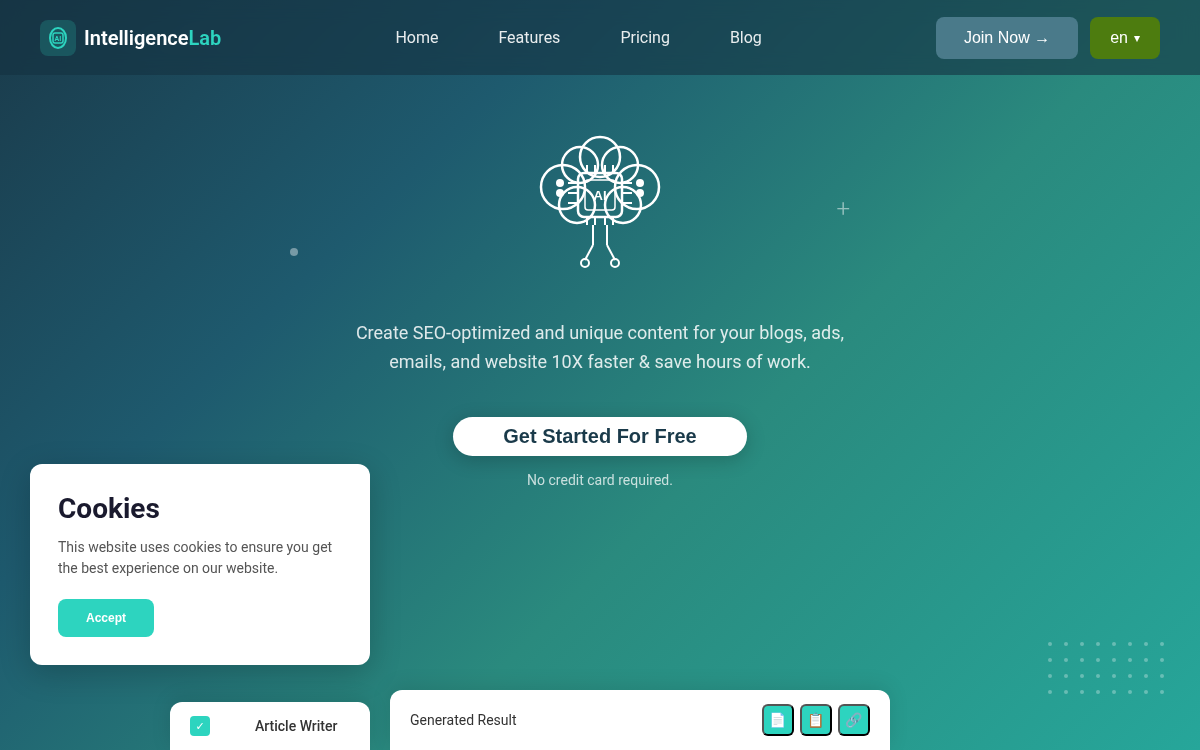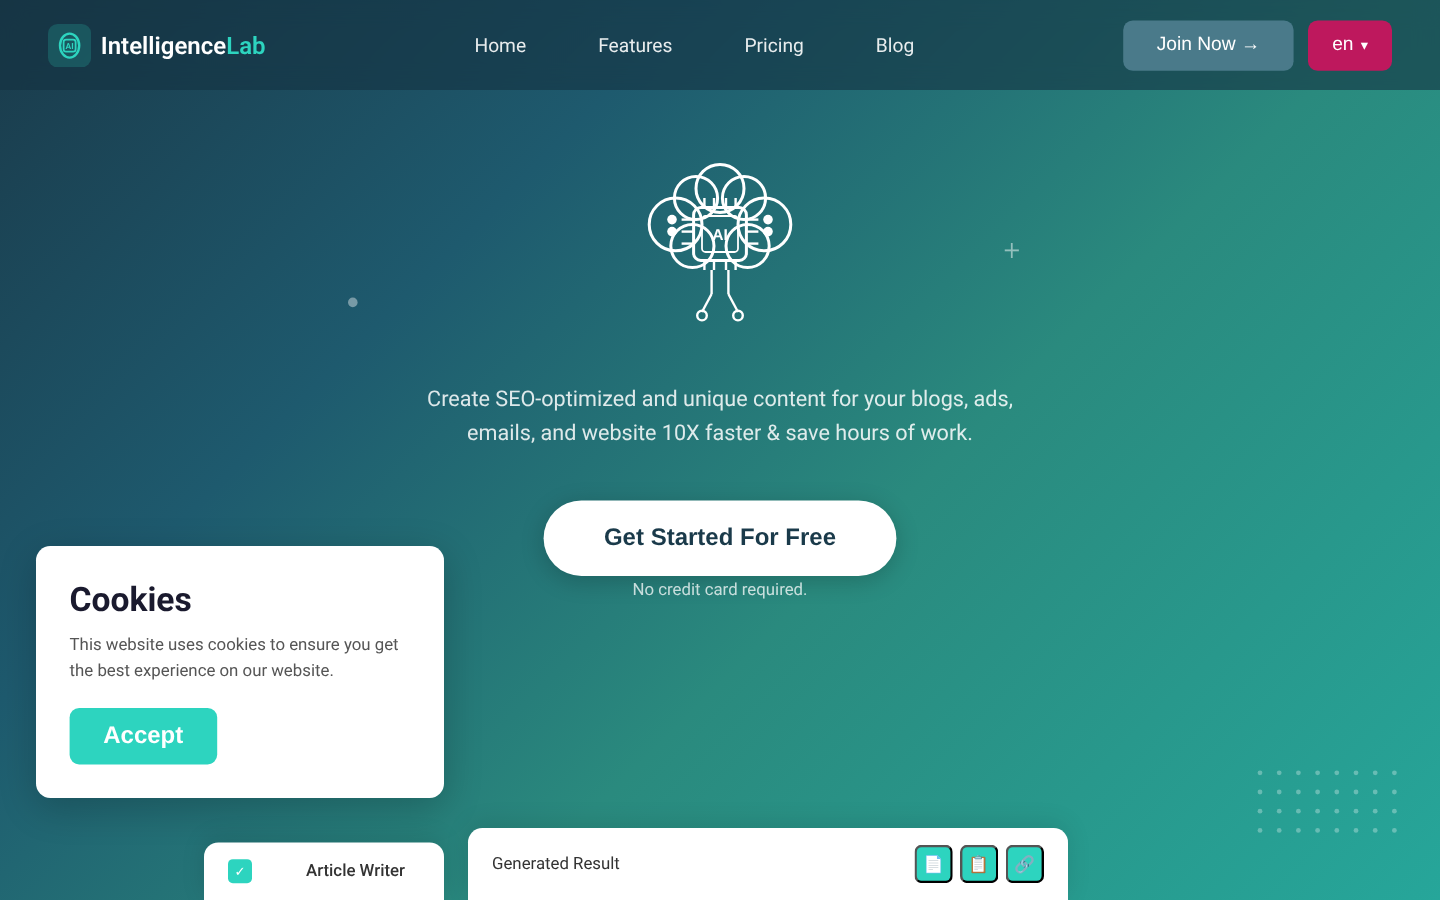--- a/index.html
+++ b/index.html
@@ -78,21 +78,21 @@
       border-radius: 8px;
       font-size: 16px;
       font-weight: 500;
       cursor: pointer;
       display: flex;
       align-items: center;
       gap: 8px;
     }
 
     .lang-selector {
-      background: #be185d;
+      background: #4d7c0f;
       color: white;
       border: none;
       padding: 12px 20px;
       border-radius: 8px;
       font-size: 16px;
       cursor: pointer;
       display: flex;
       align-items: center;
       gap: 6px;
     }
@@ -143,26 +143,26 @@
       text-align: center;
       line-height: 1.6;
       max-width: 580px;
       margin-bottom: 40px;
     }
 
     .cta-btn {
       background: white;
       color: #1a3a4a;
       border: none;
-      padding: 20px 50px;
+      padding: 8px 50px;
       border-radius: 50px;
       font-size: 20px;
       font-weight: 600;
       cursor: pointer;
-      margin-bottom: 4px;
+      margin-bottom: 16px;
       box-shadow: 0 4px 20px rgba(0,0,0,0.2);
     }
 
     .no-card-text {
       color: rgba(255,255,255,0.75);
       font-size: 14px;
       margin-bottom: 30px;
     }
 
     
@@ -191,21 +191,21 @@
       line-height: 1.5;
       margin-bottom: 20px;
     }
 
     .accept-btn {
       background: #2dd4bf;
       color: white;
       border: none;
       padding: 12px 28px;
       border-radius: 8px;
-      font-size: 20px;
+      font-size: 12px;
       font-weight: 600;
       cursor: pointer;
     }
 
     
     .preview-area {
       position: absolute;
       bottom: 0;
       left: 170px;
       right: 0;

